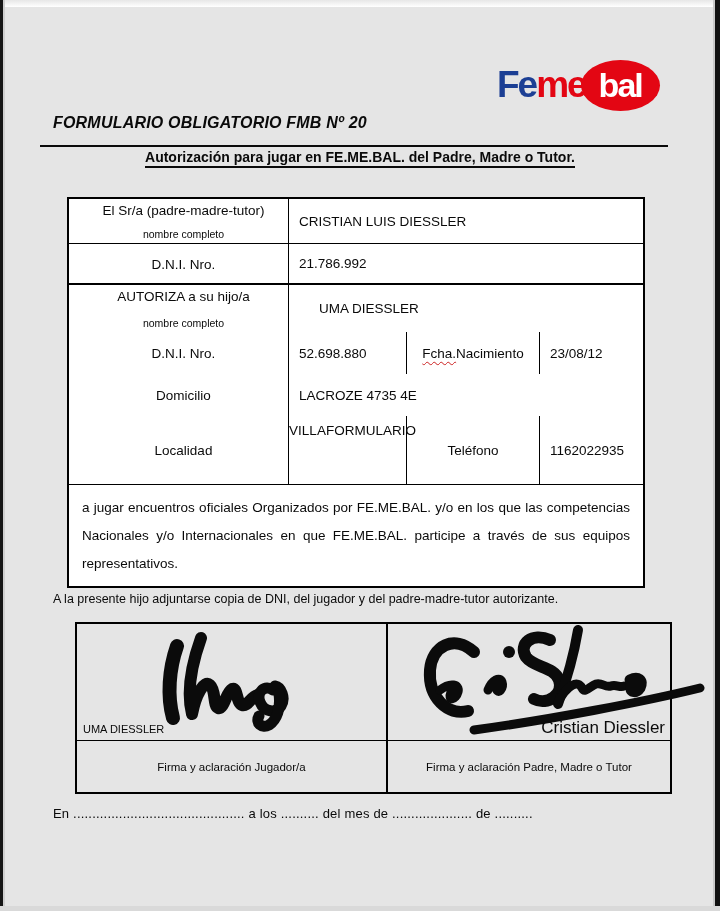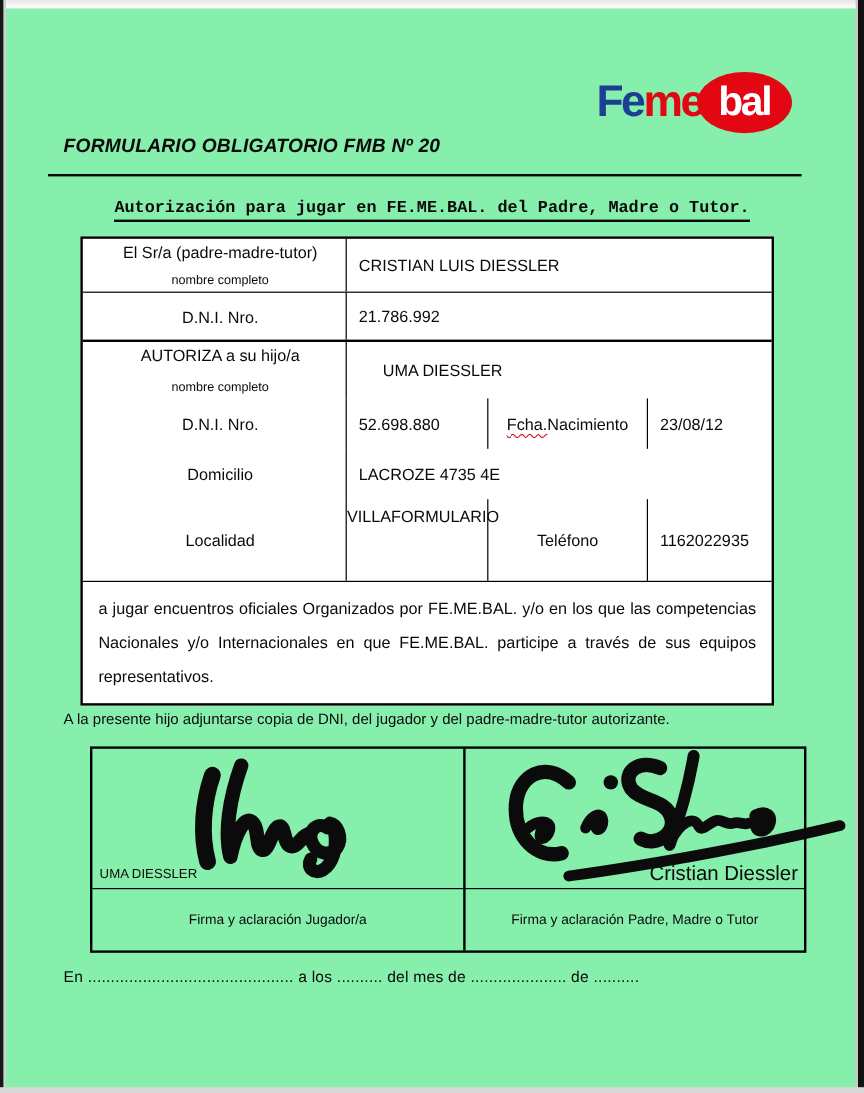--- a/index.html
+++ b/index.html
@@ -1,18 +1,18 @@
 <!DOCTYPE html>
 <html><head>
 <meta charset="utf-8">
 <style>
   * { margin:0; padding:0; box-sizing:border-box; }
   html,body { background:#ffffff; }
   body { font-family:"Liberation Sans", sans-serif; color:#0a0a0a; }
-  .page { position:relative; width:720px; height:911px; background:#86efac; overflow:hidden; }
+  .page { position:relative; width:720px; height:911px; background:#e5e5e5; overflow:hidden; }
 
   
   .edge-top { position:absolute; top:0; left:0; width:100%; height:7px; background:linear-gradient(180deg,#e7e7e7,#ffffff); }
   .edge-left-black { position:absolute; top:0; left:0; width:3px; height:100%; background:#161616; }
   .edge-left-gray { position:absolute; top:0; left:3px; width:2px; height:100%; background:#cfcfcf; }
   .edge-right-black { position:absolute; top:0; right:0; width:5px; height:100%; background:#111111; }
   .edge-right-gray { position:absolute; top:0; right:5px; width:2px; height:100%; background:#c9c9c9; }
   .edge-bottom { position:absolute; bottom:0; left:0; width:100%; height:5px; background:#d9d9d9; }
 
   
@@ -20,21 +20,21 @@
   .logo .t1 { font-size:37px; font-weight:700; letter-spacing:-2px; line-height:54px; }
   .logo .fe { color:#1c3f94; }
   .logo .me { color:#e30613; }
   .logo .ball { width:79px; height:51px; margin-left:-5px; background:#e30613; border-radius:50%;
                 display:flex; align-items:center; justify-content:center; }
   .logo .ball span { color:#ffffff; font-size:34px; font-weight:700; letter-spacing:-2px; line-height:34px; }
 
   
   .doc-title { position:absolute; left:53px; top:114px; font-size:16px; font-weight:700; font-style:italic; letter-spacing:.2px; }
   .title-rule { position:absolute; left:40px; top:145px; width:628px; height:2px; background:#0a0a0a; }
-  .heading-wrap { position:absolute; left:0; top:164px; width:720px; text-align:center;font-family:Liberation Mono, monospace; }
+  .heading-wrap { position:absolute; left:0; top:148px; width:720px; text-align:center; }
   .heading { display:inline-block; font-size:14px; font-weight:700; border-bottom:2px solid #0a0a0a; padding-bottom:1px; }
 
   
   .mtable { position:absolute; left:67px; top:197px; width:578px; border:2px solid #000; background:#fff; }
   .trow { display:grid; }
   .cols2 { grid-template-columns:220px 1fr; }
   .cols4 { grid-template-columns:220px 118px 133px 1fr; }
   .r1 { height:45px; border-bottom:1px solid #000; }
   .r2 { height:41px; border-bottom:2px solid #000; }
   .r3 { height:47px;gap:20px; }

